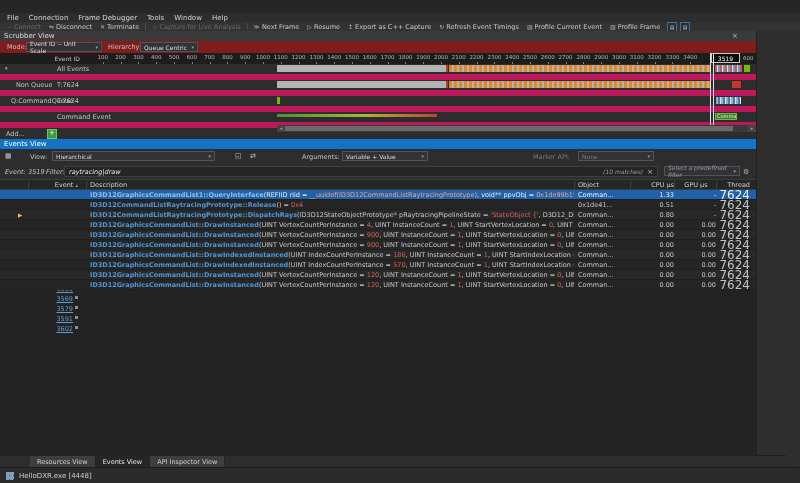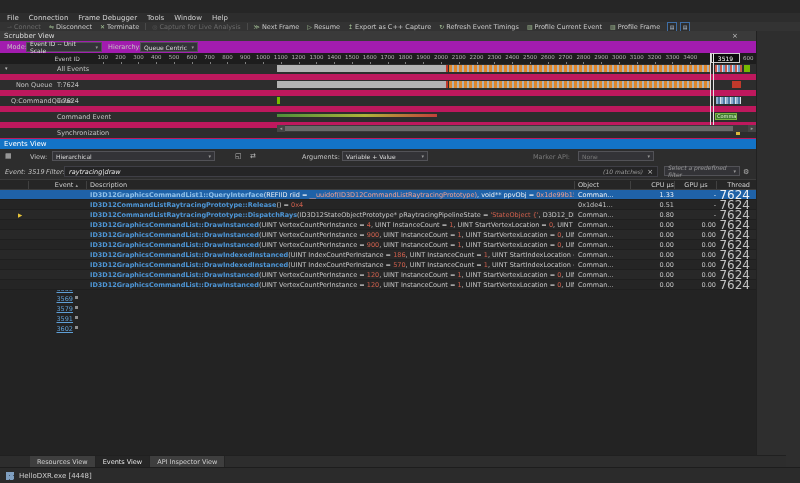--- a/index.html
+++ b/index.html
@@ -11,21 +11,21 @@
   .menubar{position:absolute;top:13px;left:0;right:0;height:9px;background:#2d2d2d;display:flex;align-items:center;padding-left:2px;}
   .mitem{padding:0 5px;font-size:7px;color:#d4d4d4;}
   .toolbar{position:absolute;top:22px;left:0;right:0;height:9px;background:#333333;display:flex;align-items:center;padding-left:3px;border-bottom:1px solid #222;}
   .tbtn{display:inline-flex;align-items:center;gap:2px;padding:0 4px;font-size:6.5px;color:#c9c9c9;height:9px;}
   .tbtn .tic{font-size:6px;color:#a9c79a;}
   .tbtn.dis{color:#6b6b6b;}
   .tbtn.dis .tic{color:#5a5a5a;}
   .tsep{width:1px;height:7px;background:#4a4a4a;margin:0 2px;}
   .tico{width:8px;height:8px;border:1px solid #3f6ea5;display:inline-flex;align-items:center;justify-content:center;font-size:5px;color:#b9cbe0;margin-left:3px;background:#2d2d2d;}
   
-  .scrubber{position:absolute;top:31px;left:0;width:756px;height:102px;background:#a21caf;padding-left:16px;}
+  .scrubber{position:absolute;top:31px;left:0;width:756px;height:102px;background:#7f1d1d;padding-left:16px;}
   .phead{position:absolute;top:0;left:0;right:0;height:10px;background:#3a3a3a;display:flex;align-items:center;padding-left:4px;font-size:7px;color:#dcdcdc;}
   .pclose{position:absolute;left:731px;top:1px;width:8px;height:8px;font-size:7px;color:#c0c0c0;line-height:8px;text-align:center;}
   .slabel{position:absolute;font-size:6.5px;color:#c3c3c3;}
   .dd{position:absolute;background:#333337;border:1px solid #525257;display:flex;align-items:center;justify-content:space-between;padding:0 3px;font-size:6px;color:#dcdcdc;height:10px;box-sizing:border-box;}
   .dd .caret{font-size:5px;color:#9a9a9a;margin-left:3px;}
   .ruler{position:absolute;top:22px;left:0;width:756px;height:11px;background:#1d1d1d;border-bottom:1px solid #4a4a4a;overflow:hidden;}
   .rlabel{position:absolute;left:38px;top:2px;width:42px;text-align:right;font-size:6px;color:#c3c3c3;}
   .tick{position:absolute;top:1px;width:0;}
   .tick span{position:absolute;transform:translateX(-50%);font-size:5.5px;color:#b5b5b5;white-space:nowrap;}
   .tick::after{content:"";position:absolute;left:0;top:8px;width:1px;height:3px;background:#808080;}
@@ -311,24 +311,20 @@
         <span class="sg">Q:CommandQueue</span>
         <span class="sn">T:7624</span>
         <div class="seg" style="left:277px;width:3px;background:#76b900"></div>
         <div class="seg stripes-blue" style="left:716px;width:25px"></div>
       </div>
       <div class="srow">
         <span class="sn">Command Event</span>
         <div class="seg gradline" style="left:277px;width:160px;height:3px;top:2px"></div>
         <div class="seg cmdbox" style="left:715px;width:22px">Comma...</div>
       </div>
-      <div class="srow">
-        <span class="sn">Synchronization</span>
-        <div class="seg" style="left:736px;width:4px;height:5px;top:2px;background:#d9b93c"></div>
-      </div>
       <div class="addrow">
         <span class="addlbl">Add...</span>
         <span class="addbtn">+</span>
       </div>
     </div>
 
     <div class="markerline"></div>
 
     <div class="hscroll">
       <span class="harrow" style="left:0">◂</span>

